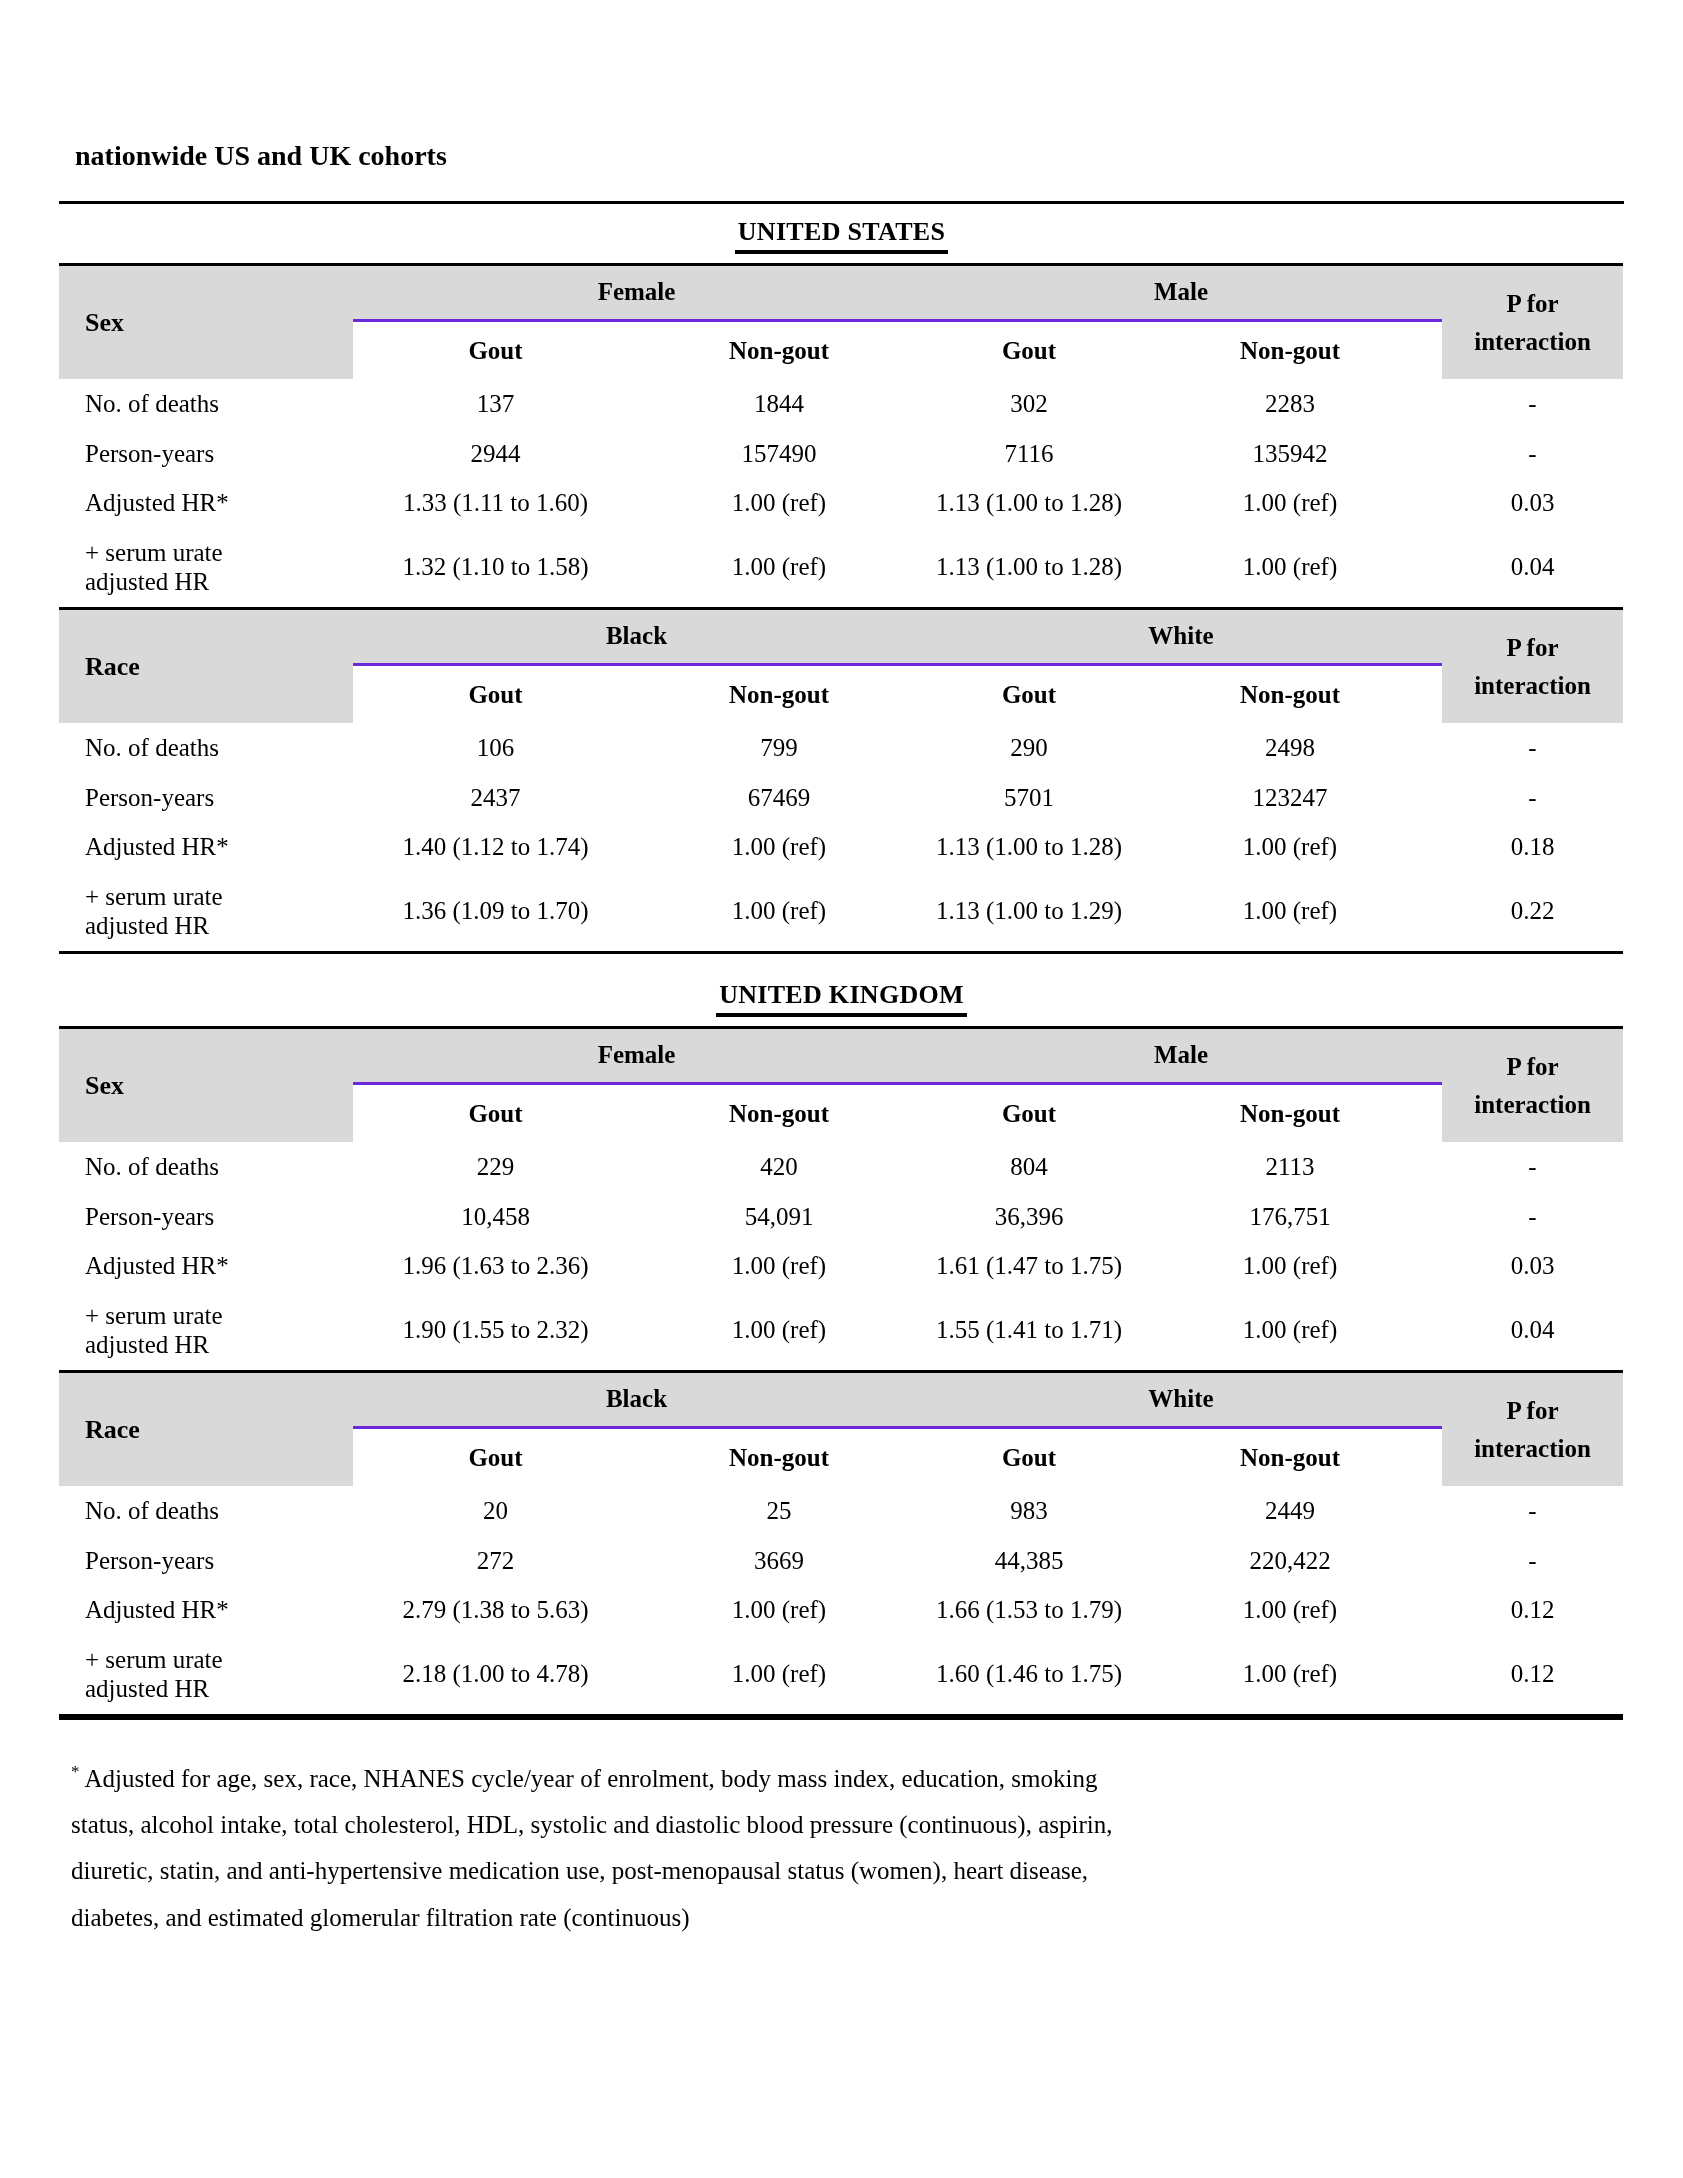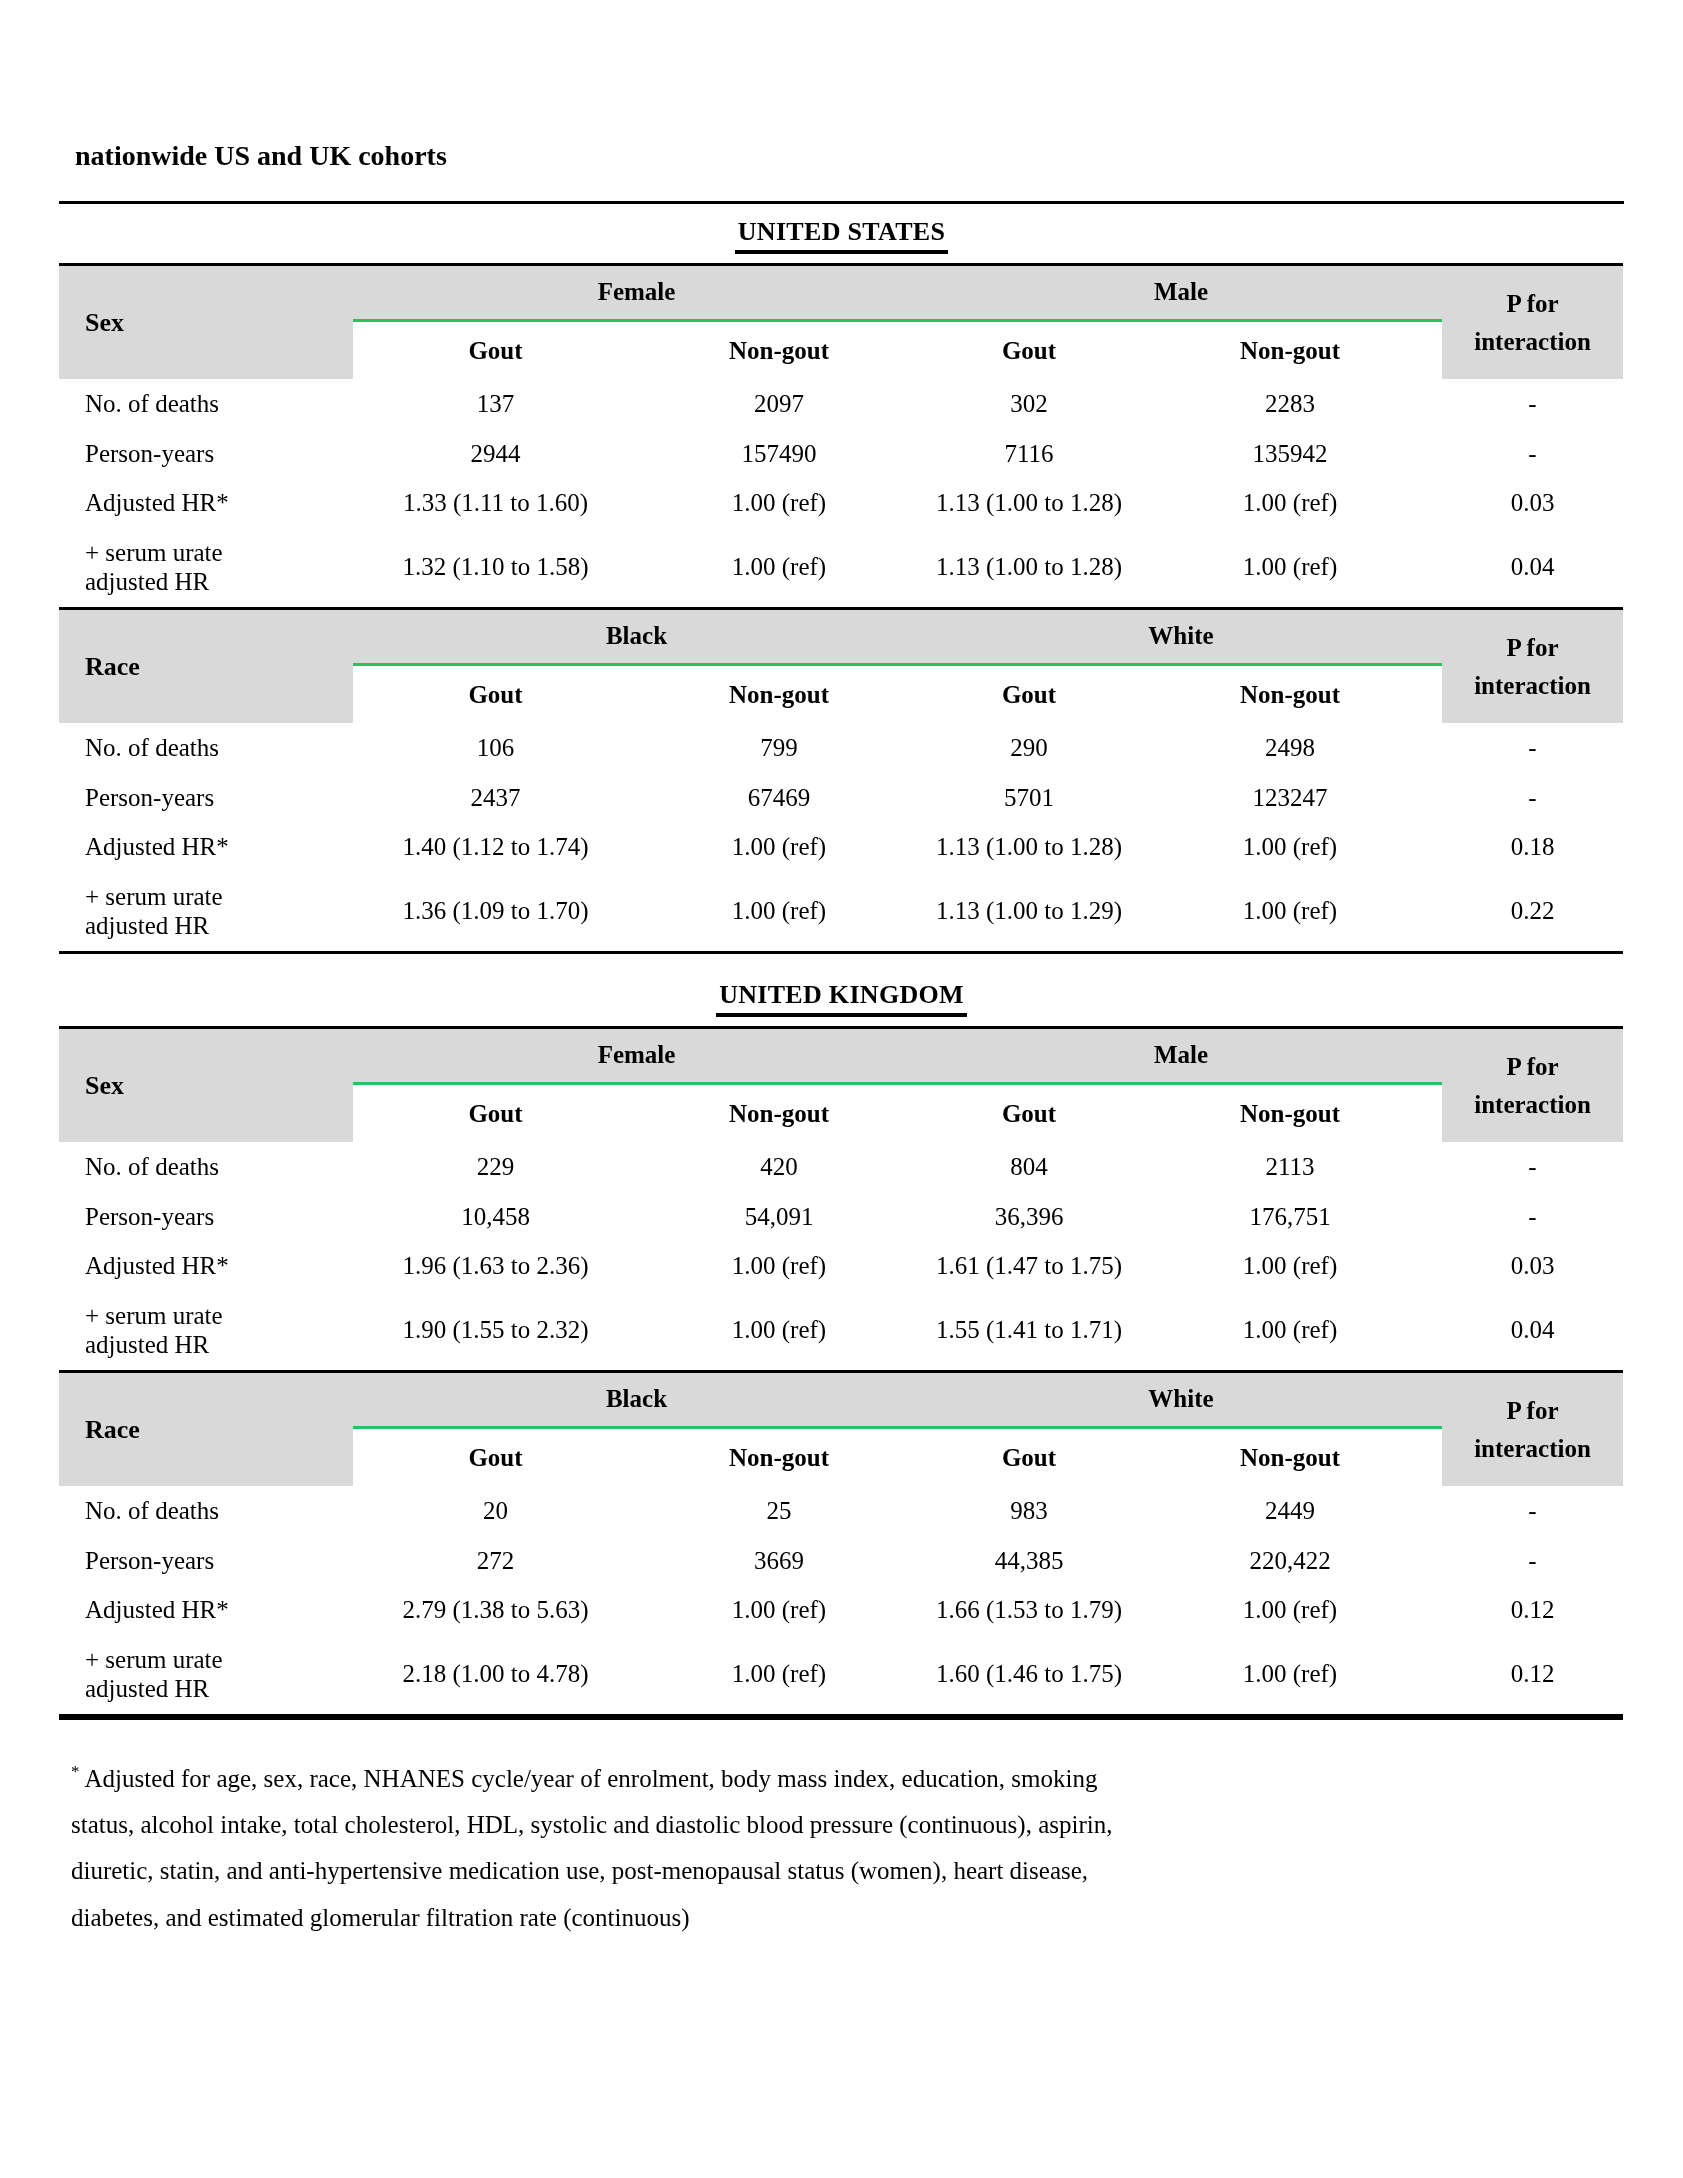--- a/index.html
+++ b/index.html
@@ -30,21 +30,21 @@
   table.bb5 { border-bottom:6px solid #000; }
   col.c0{width:294px;} col.c1{width:285px;} col.c2{width:282px;}
   col.c3{width:218px;} col.c4{width:304px;} col.c5{width:181px;}
 
   .hr1 th { background:#d9d9d9; font-weight:bold; font-size:25px; vertical-align:middle; }
   th.glabel { text-align:left; padding-left:26px; font-size:26px; }
   th.gspan  { text-align:center; height:56px; }
   th.pcol   { text-align:center; line-height:1.5; padding:0 24px; font-size:25px; }
 
   .hr2 th {
-    border-top:3px solid #22c55e; background:#ffffff;
+    border-top:3px solid #6d28d9; background:#ffffff;
     font-weight:bold; font-size:25px; height:59px; vertical-align:middle;
   }
 
   .drow td { font-size:25px; text-align:center; vertical-align:middle; padding:10px 2px; }
   .drow td.rlabel { text-align:left; padding-left:26px; line-height:1.18; }
 
   .footnote { margin-top:36px; width:1089px; padding-left:12px; font-size:25px; line-height:1.85; }
   .fnmark { font-size:17px; margin-right:5px; }
 </style>
 </head>
@@ -81,21 +81,21 @@
       </tr>
       <tr class="hr2">
         <th>Gout</th>
         <th>Non-gout</th>
         <th>Gout</th>
         <th>Non-gout</th>
       </tr>
       <tr class="drow">
         <td class="rlabel">No. of deaths</td>
         <td>137</td>
-        <td>2097</td>
+        <td>1844</td>
         <td>302</td>
         <td>2283</td>
         <td>-</td>
       </tr>
       <tr class="drow">
         <td class="rlabel">Person-years</td>
         <td>2944</td>
         <td>157490</td>
         <td>7116</td>
         <td>135942</td>

